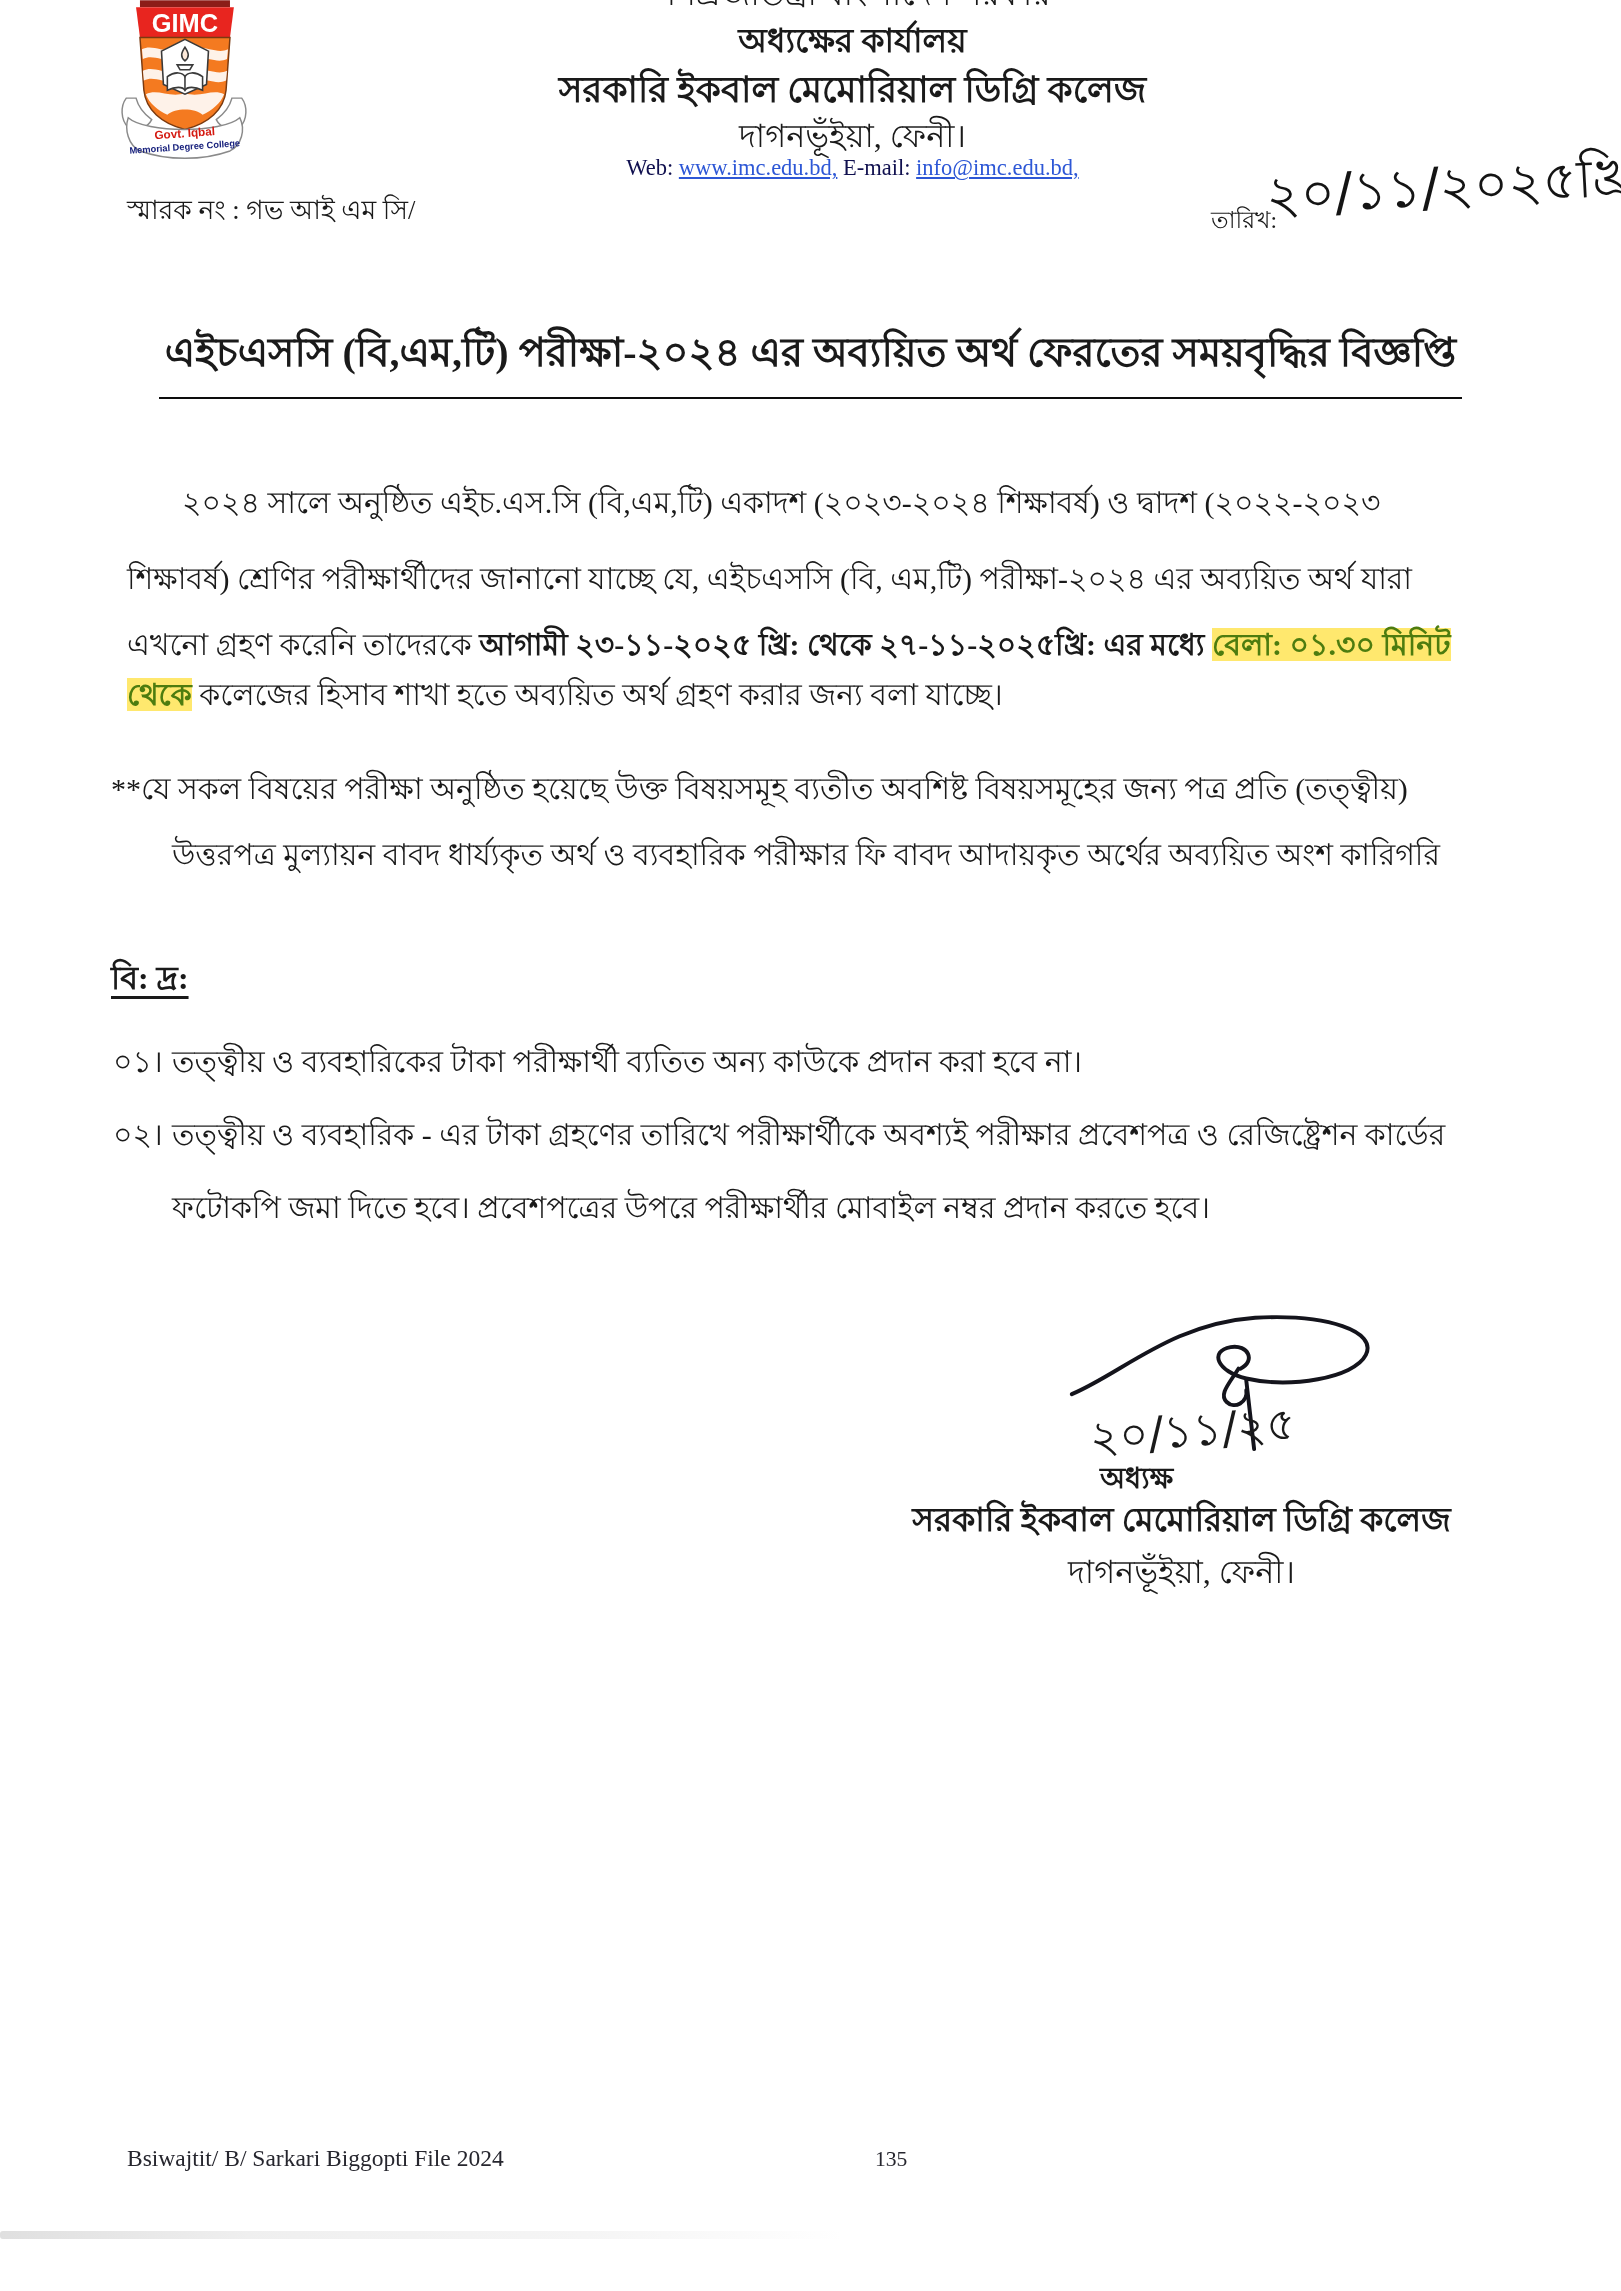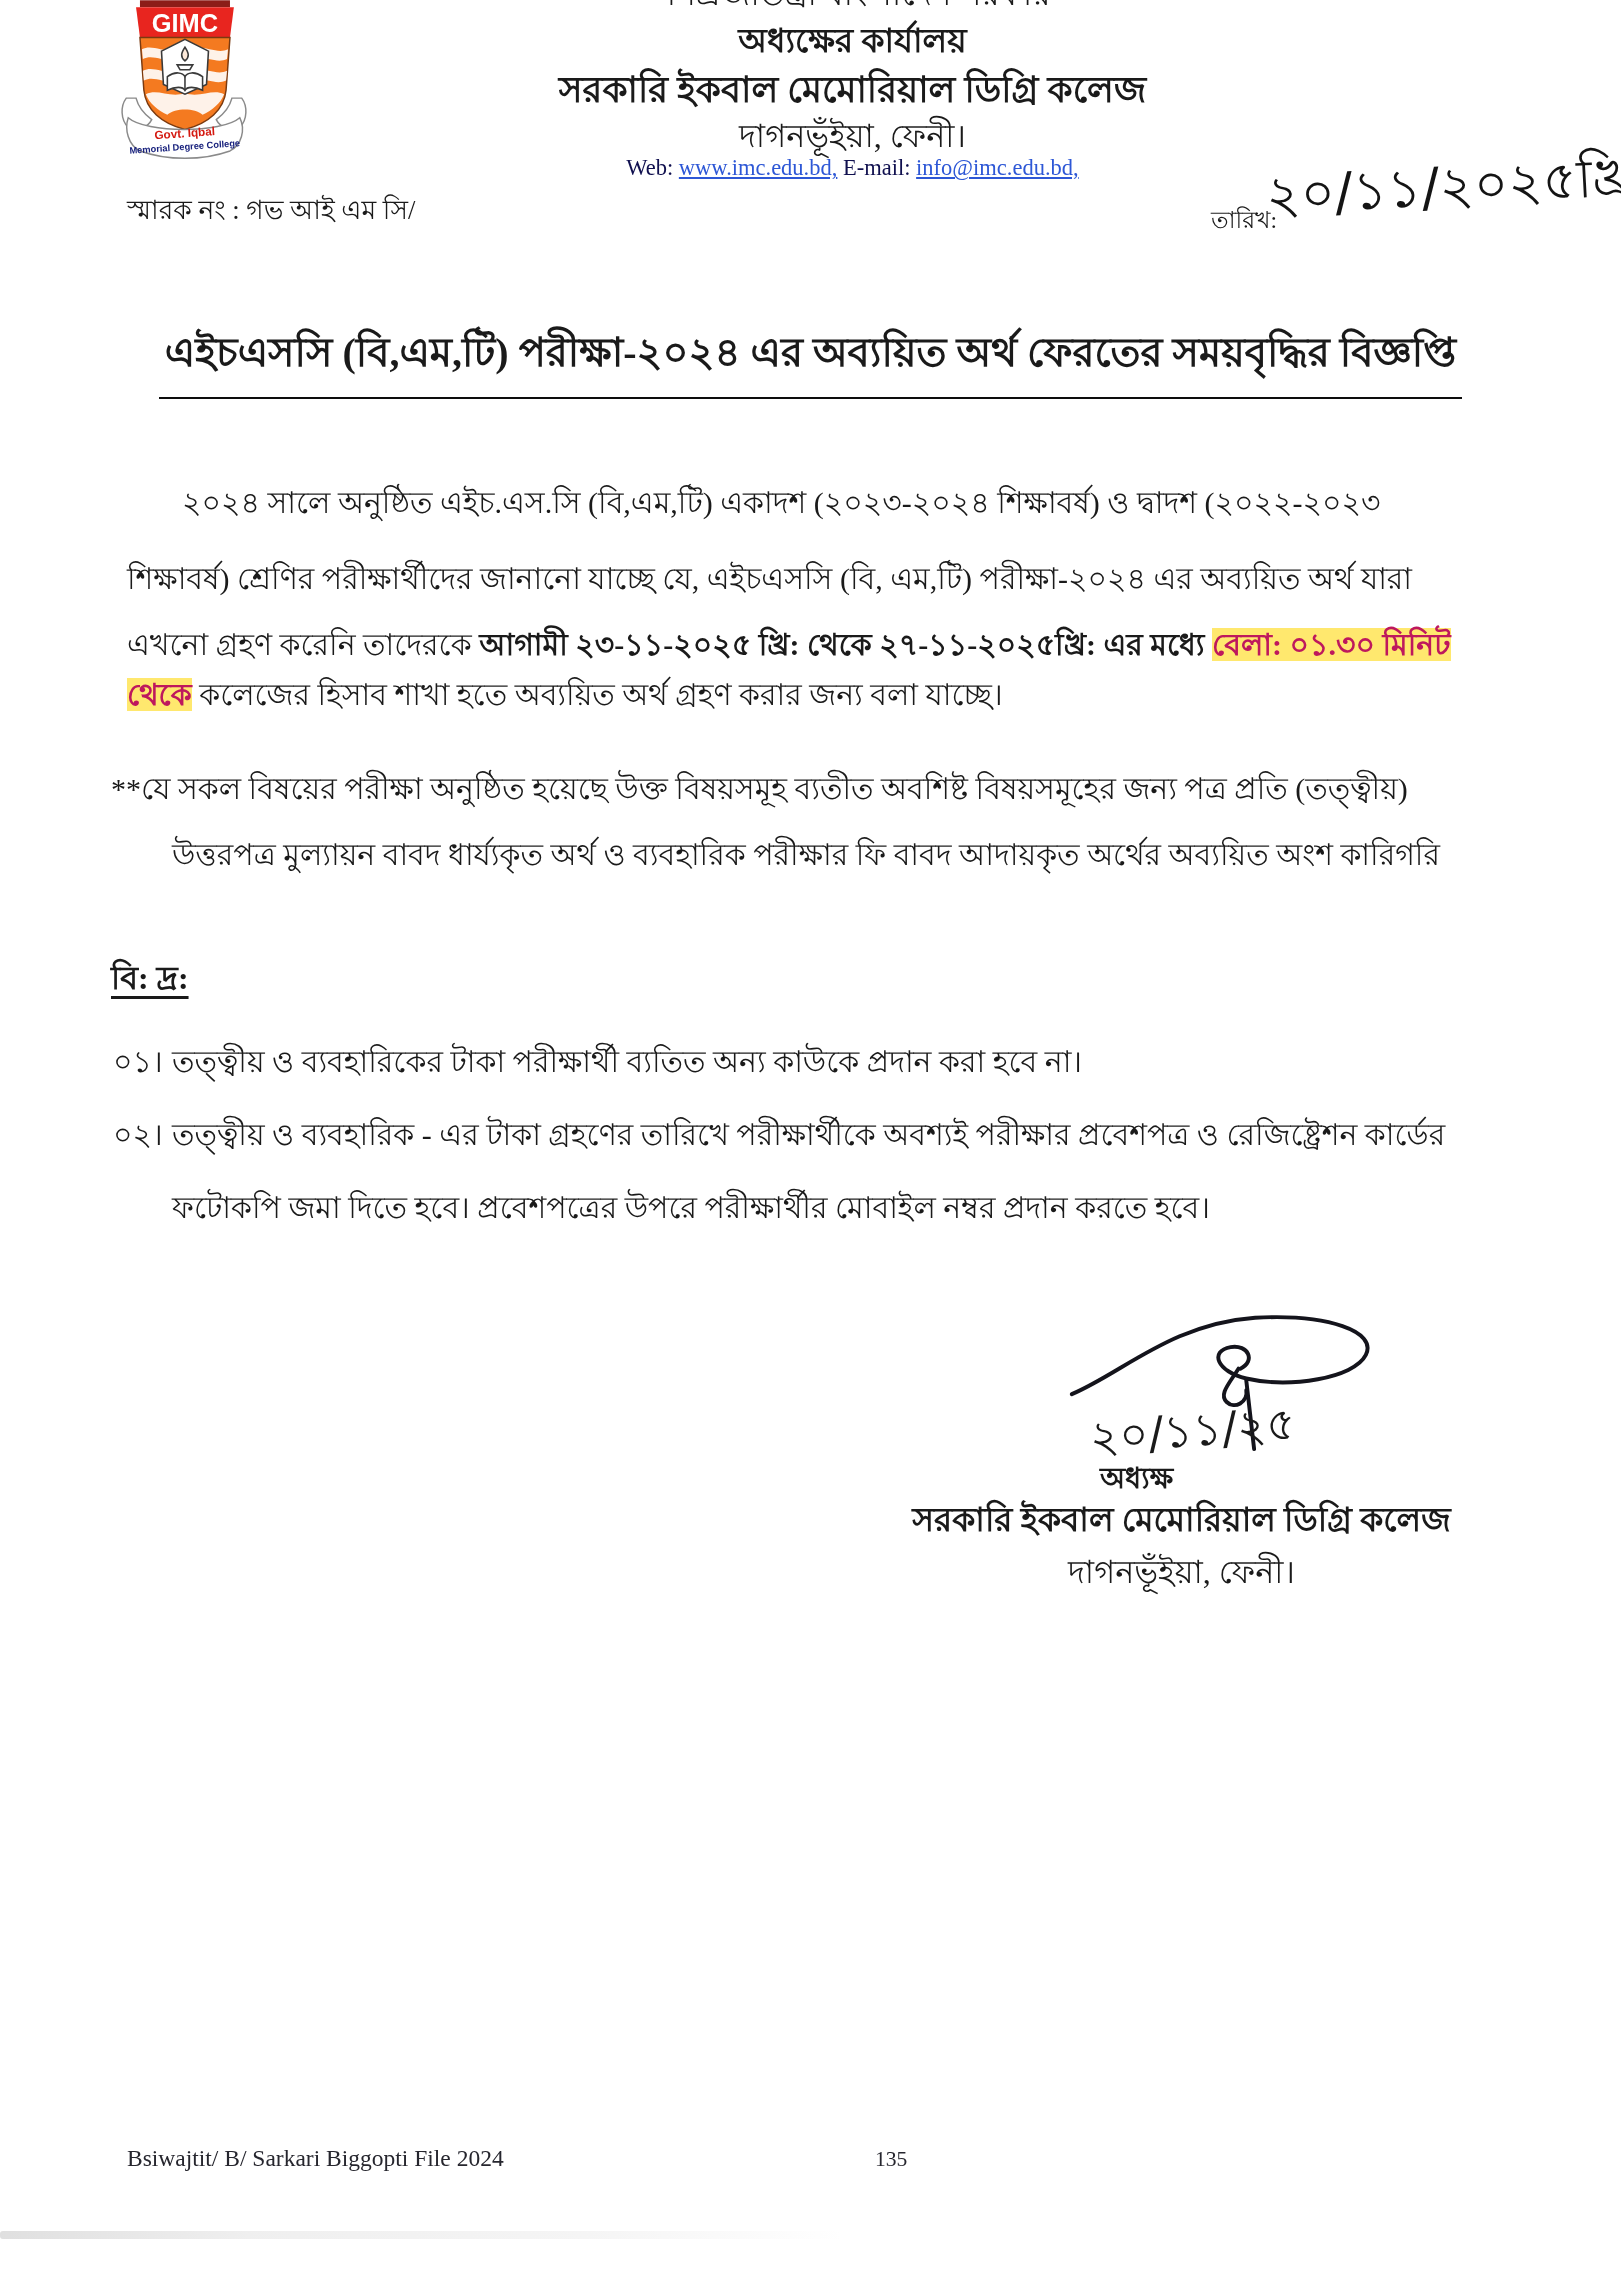--- a/index.html
+++ b/index.html
@@ -22,21 +22,21 @@
   #date-label{left:1211px;top:202px;font-size:23.5px;}
   #date-hand{left:1266px;top:145px;font-size:53px;transform:rotate(-3deg);
      font-family:"DejaVu Sans","Liberation Sans",sans-serif;color:#141414;white-space:nowrap;}
   
   #title-wrap{left:0;top:321px;width:1621px;text-align:center;}
   #title{display:inline-block;font-size:40px;font-weight:bold;
      border-bottom:2.9px solid #0d0d0d;padding:0 5.9px 8.8px 5.9px;letter-spacing:0px;}
   
   .bline{font-size:30px;white-space:nowrap;}
   .b{font-weight:bold;}
-  .red{color:#be185d;font-weight:bold;}
+  .red{color:#4d7c0f;font-weight:bold;}
   .hl{background:#ffe86e;}
   #p1l1{left:182px;top:479px;}
   #p1l2{left:127px;top:555px;text-align:center;}
   #p1l3{left:127px;top:621px;}
   #p1l4{left:127px;top:671px;}
   #p2l1{left:111px;top:765px;}
   #p2l2{left:172px;top:831px;}
   #p2l3{left:172px;top:897px;}
   #nb{left:111px;top:953px;font-size:32px;font-weight:bold;text-decoration:underline;text-underline-offset:6.9px;}
   #it1{left:113px;top:1038px;}

